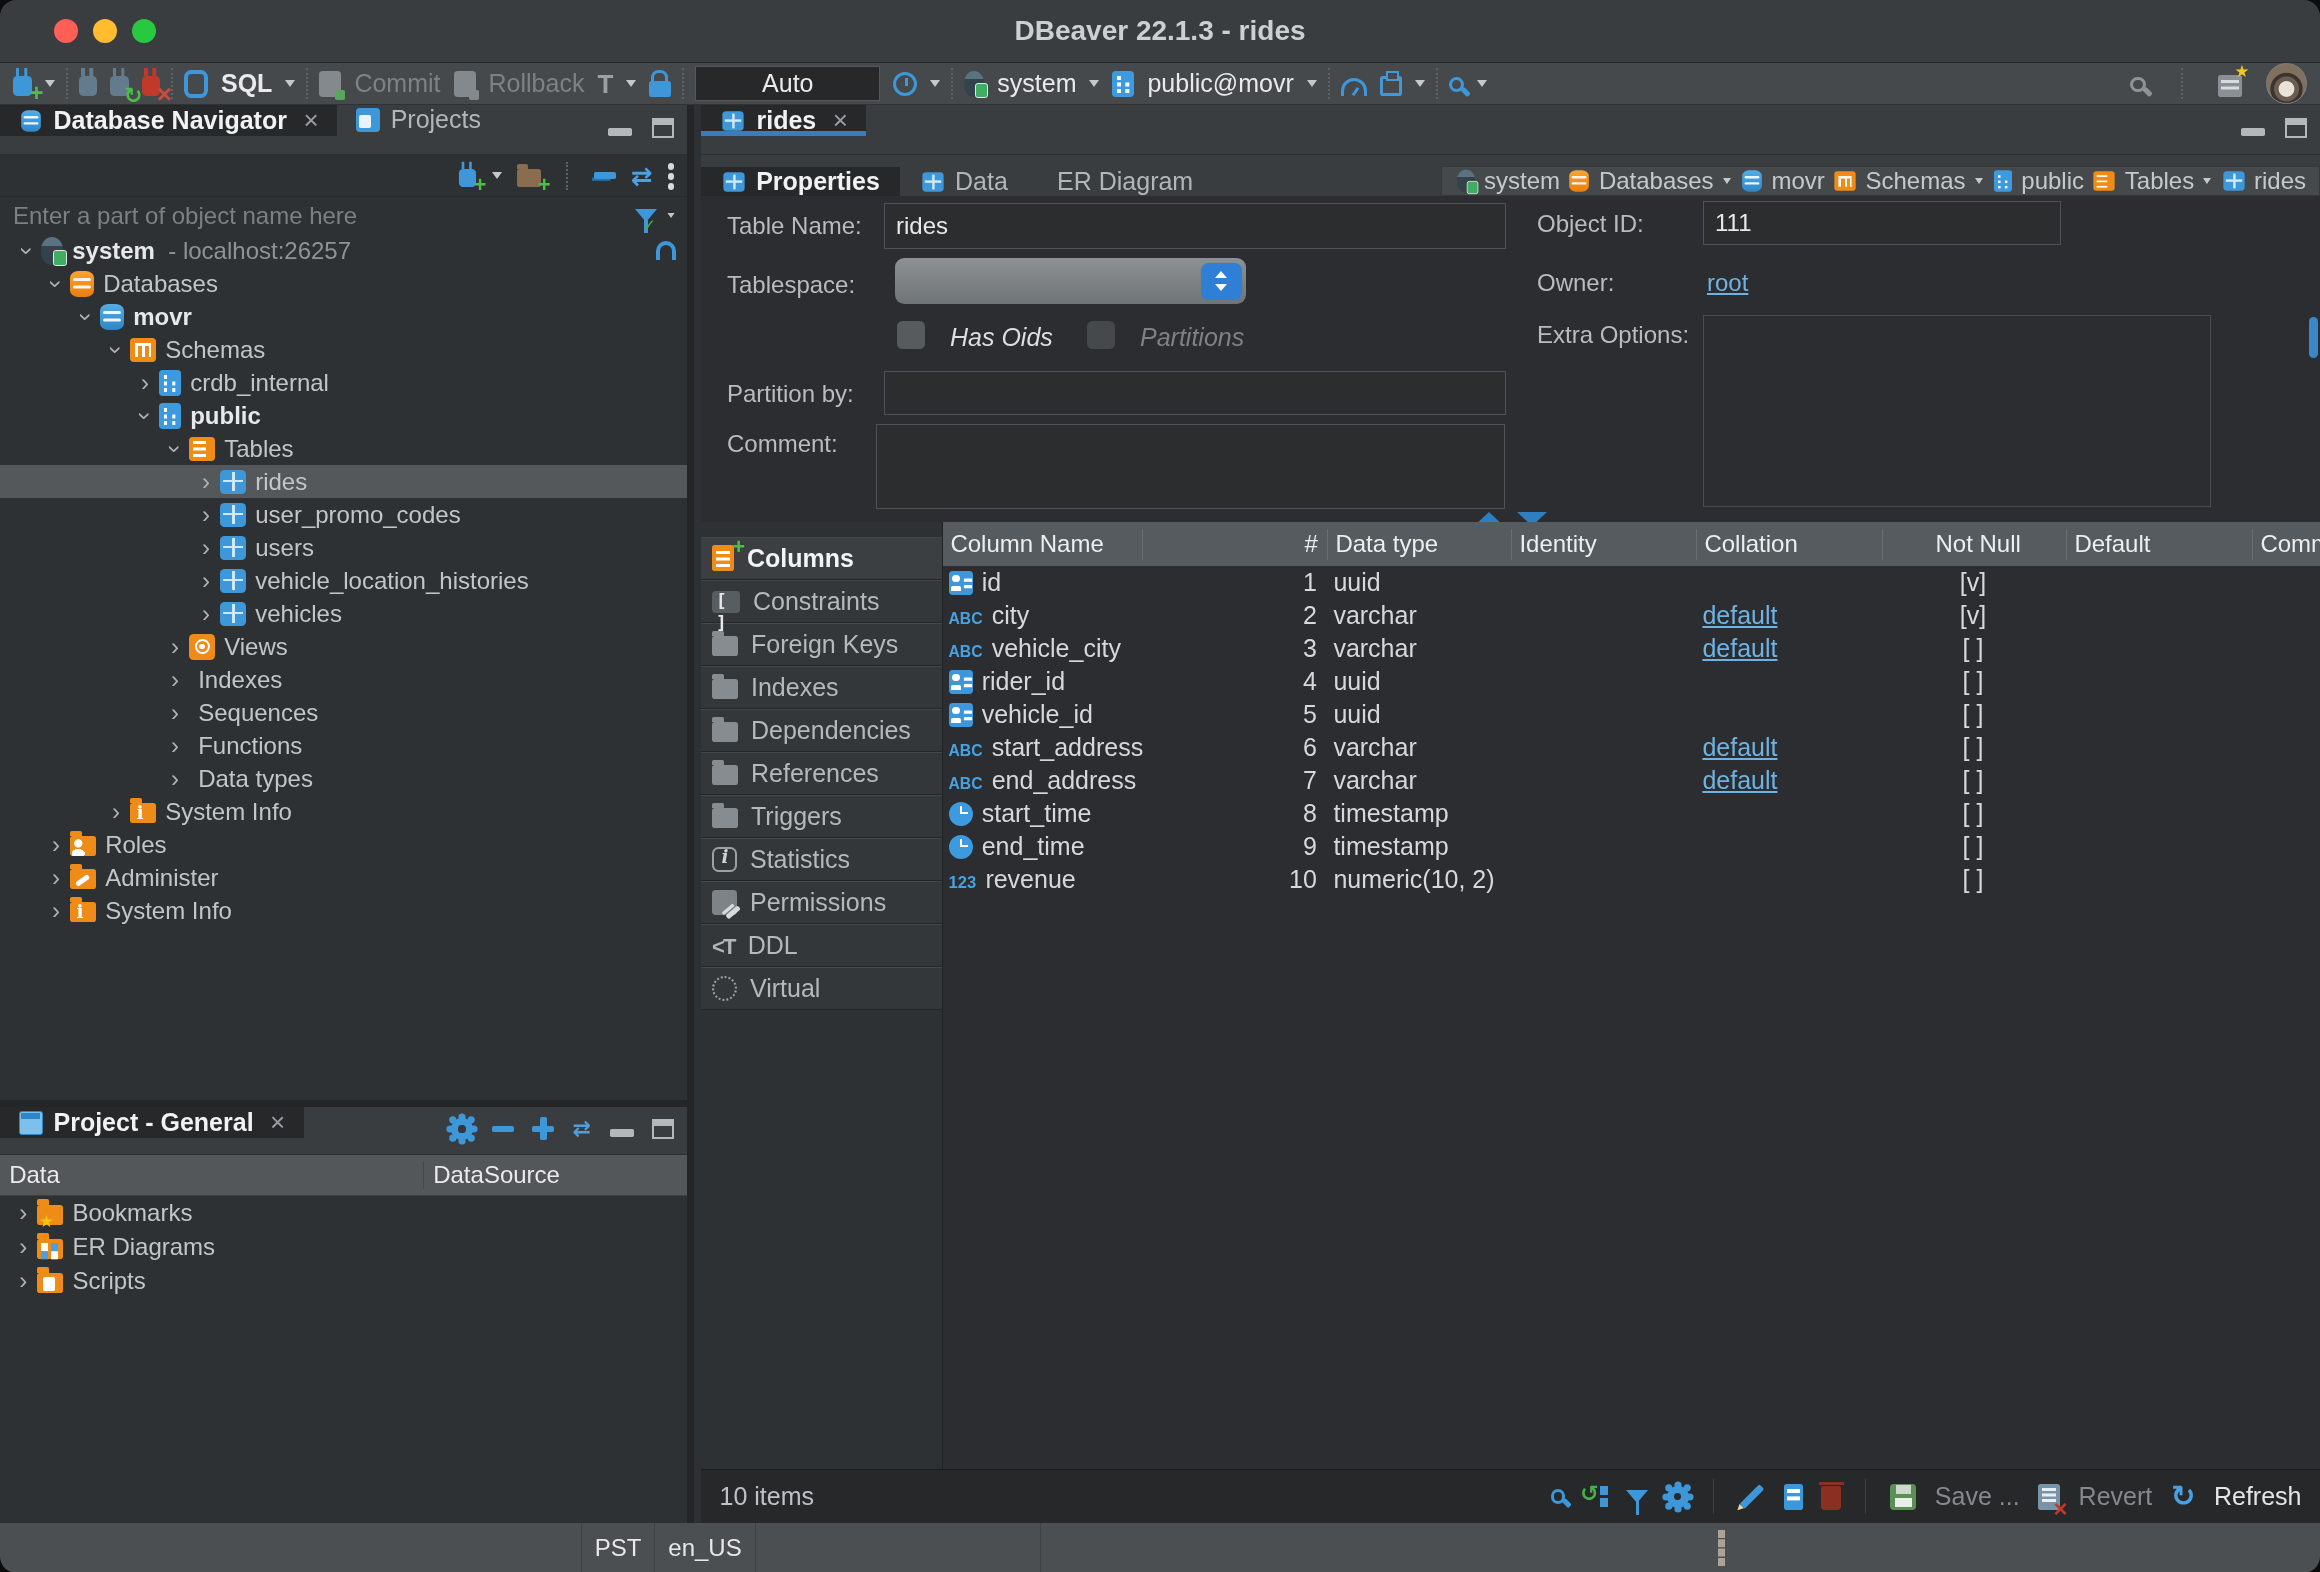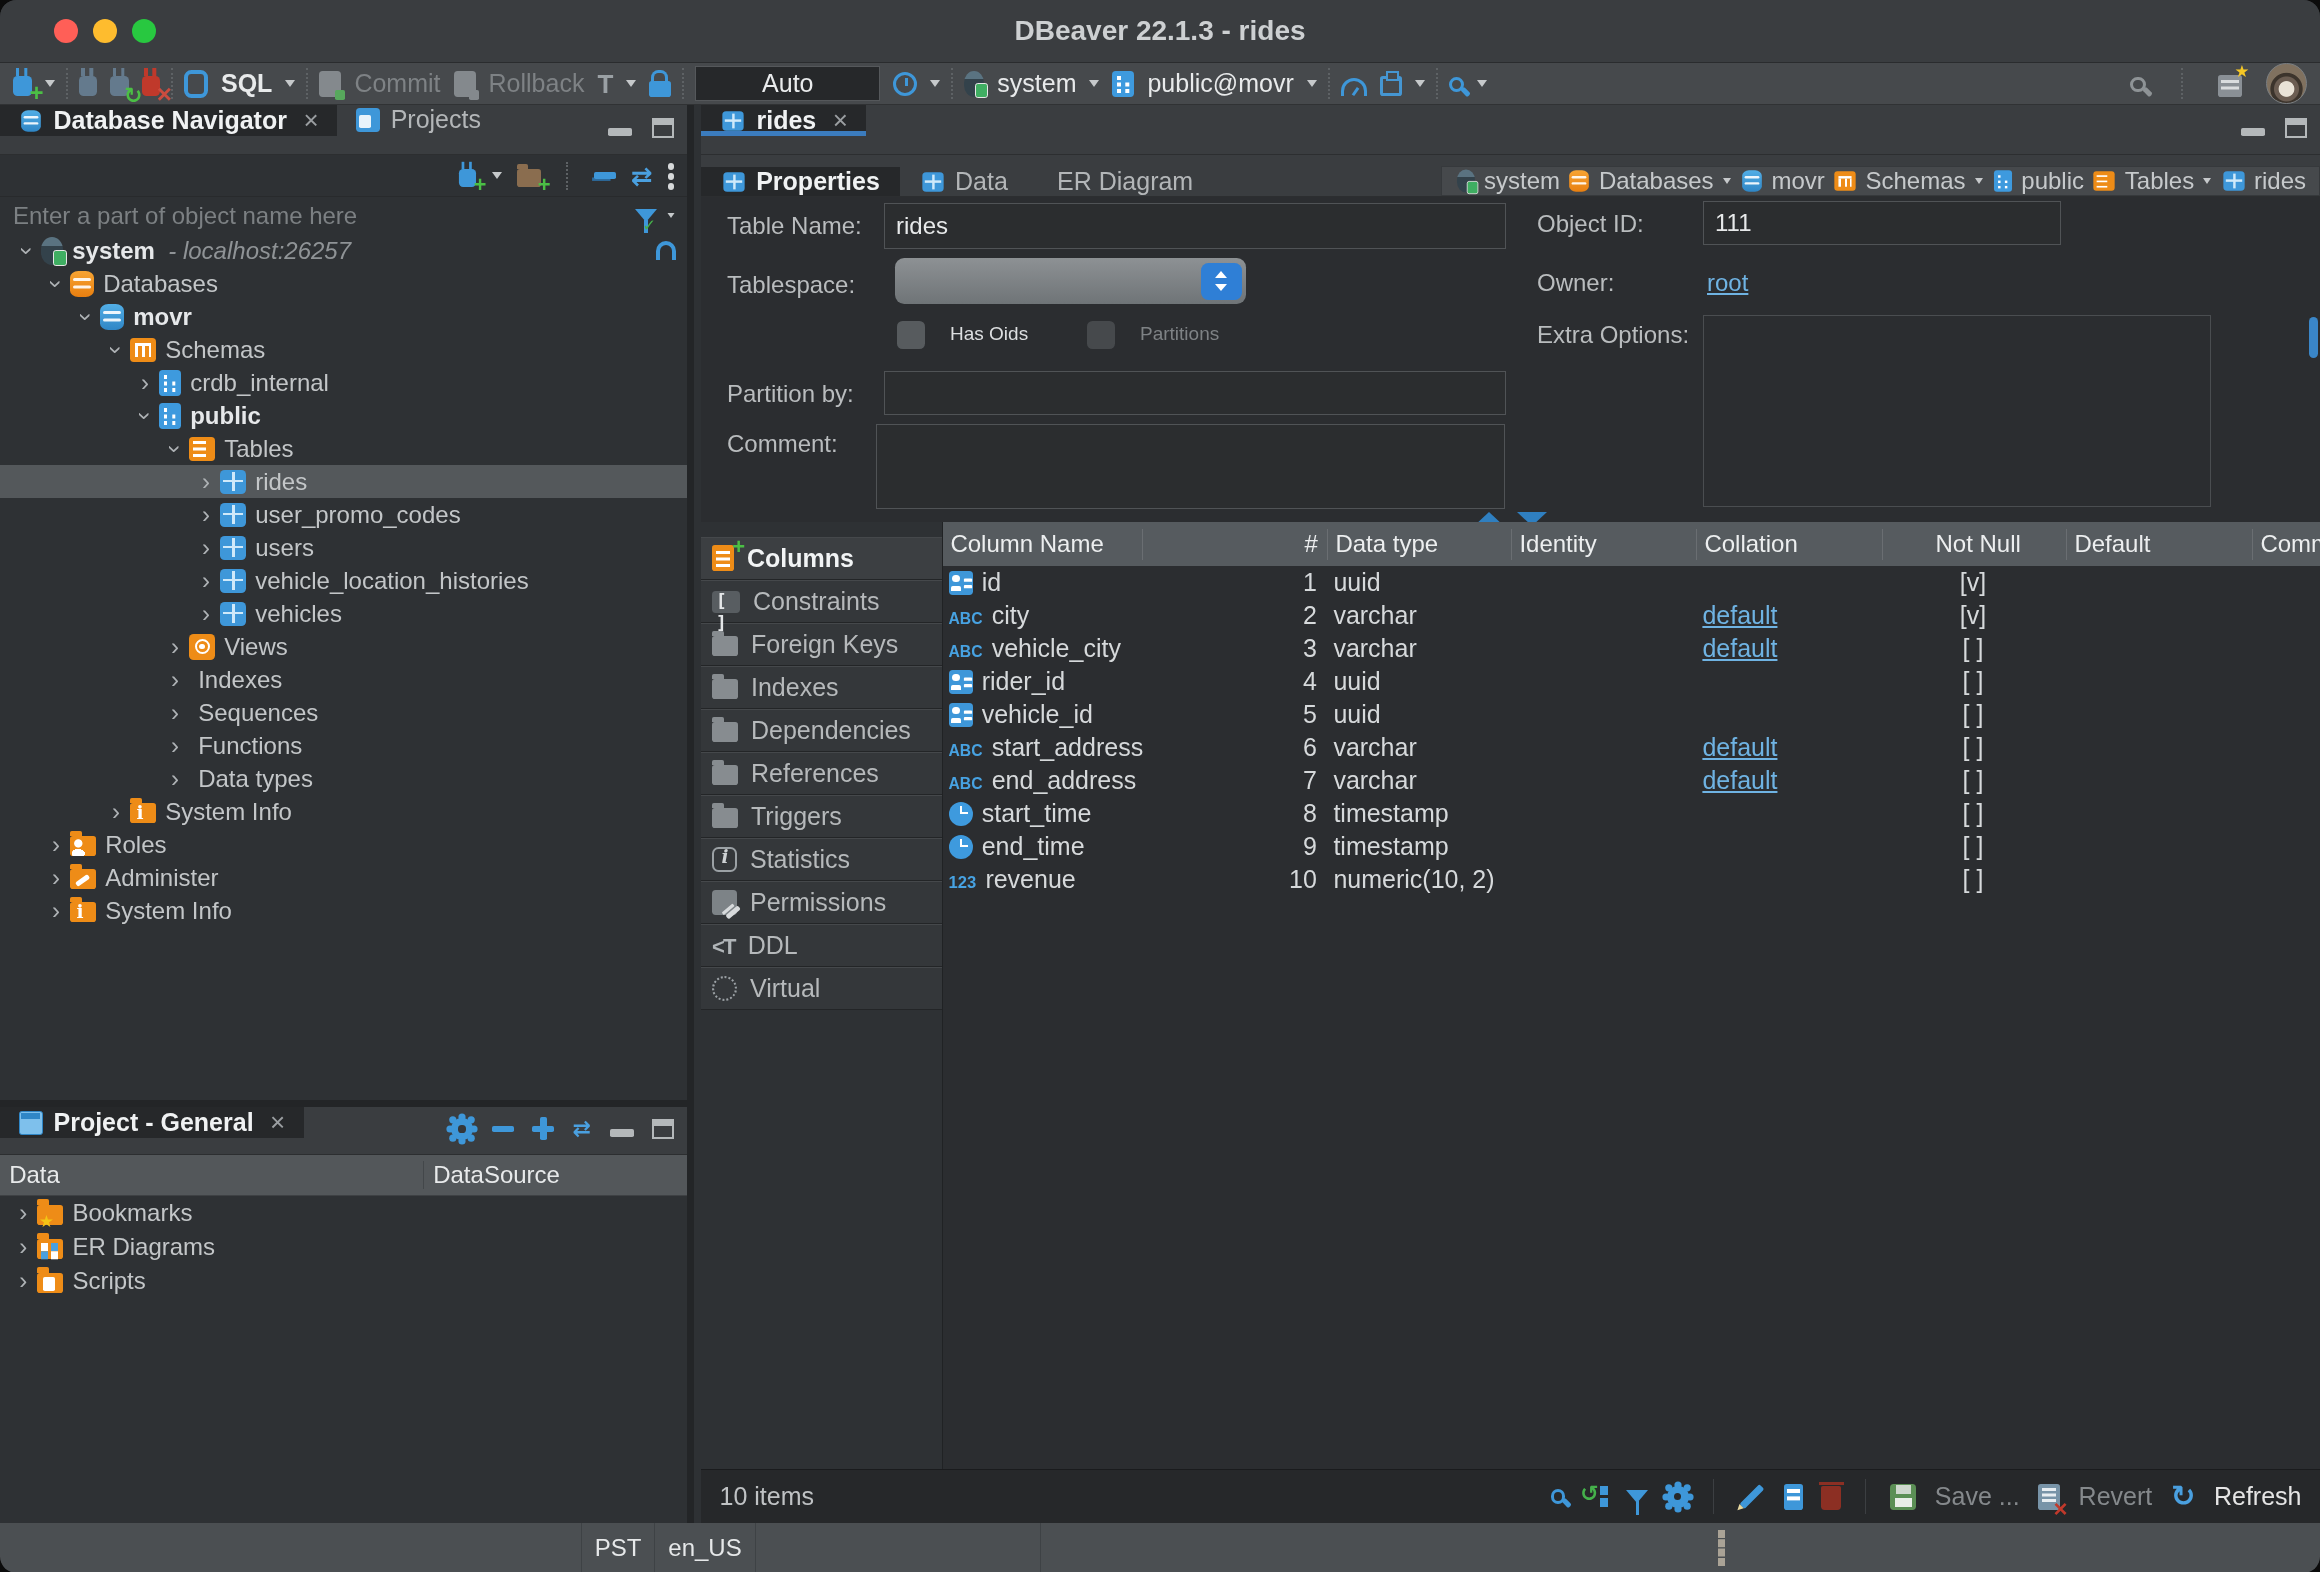--- a/index.html
+++ b/index.html
@@ -89,21 +89,21 @@
   
   .tree{position:relative;font-size:24px;}
   .trow{height:33px;display:flex;align-items:center;padding-right:5.5px;}
   .trow.selected{background:#54585b;}
   .chev{width:28px;flex:none;color:#aeb2b5;font-size:24px;text-align:center;}
   .chev.closed::before{content:"\203A";display:inline-block;}
   .chev.open::before{content:"\203A";display:inline-block;transform:rotate(90deg);}
   .ticon{margin-right:9.2px;}
   .tlab{white-space:nowrap;color:#c3c6c8;}
   .tlab.bold{font-weight:bold;color:#e6e8ea;}
-  .tsuffix{white-space:pre;font-style:italic;color:#8f9396;}
+  .tsuffix{white-space:pre;color:#8f9396;}
   .badge{display:none;margin-left:auto;margin-right:5.5px;}
   .badge.show{display:block;width:20px;height:18.5px;border:4.6px solid #3e97d9;border-bottom:none;border-radius:11px 11px 0 0;}
 
   
   .i-bug{width:22px;height:28px;background:linear-gradient(180deg,#5a7381 0 32%,#33424b 32%);border-radius:50%/45%;}
   .i-bug::after{content:"";position:absolute;right:-3.7px;bottom:-1.8px;width:12px;height:14px;background:#3fae62;border-radius:2.8px;border:1.8px solid #e6e6e6;}
   .i-db-orange,.i-db-blue{width:24px;height:26px;border-radius:8.3px/6.5px;}
   .i-db-orange{background:linear-gradient(180deg,#f7a433,#e87f10);}
   .i-db-blue{background:linear-gradient(180deg,#52aee6,#2f86c6);}
   .i-db-orange::after,.i-db-blue::after{content:"";position:absolute;left:2.8px;right:2.8px;top:7.4px;height:2.8px;background:rgba(255,255,255,.9);border-radius:1.8px;box-shadow:0 7.4px 0 rgba(255,255,255,.9);}
@@ -154,21 +154,21 @@
   
   .form{position:absolute;left:0;top:92px;right:0;height:319px;}
   .flabel{position:absolute;font-size:24px;color:#b9bcbe;}
   .finput{position:absolute;background:#2b2d2f;border:0.9px solid #505356;color:#e7e9ea;font-size:24px;padding:0 11px;font-family:"Liberation Sans",sans-serif;outline:none;}
   .fcombo{position:absolute;background:linear-gradient(180deg,#8d9194,#6f7477);border-radius:9.2px;display:flex;align-items:center;justify-content:flex-end;}
   .stepper{width:41px;height:37px;background:#2f7fd6;border-radius:7.4px;margin-right:3.7px;position:relative;}
   .stepper::before{content:"";position:absolute;left:50%;top:8.3px;margin-left:-6.5px;border-left:6.5px solid transparent;border-right:6.5px solid transparent;border-bottom:7.4px solid #fff;}
   .stepper::after{content:"";position:absolute;left:50%;bottom:8.3px;margin-left:-6.5px;border-left:6.5px solid transparent;border-right:6.5px solid transparent;border-top:7.4px solid #fff;}
   .checkbox{width:28px;height:28px;border-radius:5.5px;background:#575b5e;display:inline-block;vertical-align:middle;}
   .checkbox.dim{background:#46494c;}
-  .cklabel{font-size:19px;color:#dddfe1;vertical-align:middle;margin-left:13px;}
+  .cklabel{font-size:25px;color:#dddfe1;vertical-align:middle;margin-left:13px;font-style:italic;}
   .cklabel.dim{color:#7e8285;}
   .linkval{color:#6fb3e3;text-decoration:underline;font-size:24px;}
   .bigbox{position:absolute;background:#2b2d30;border:0.9px solid #4a4d50;}
   .vscroll{position:absolute;right:1.8px;top:120px;width:9.2px;height:41px;background:#3a86c8;border-radius:4.6px;}
 
   
   .sash{position:absolute;left:0;right:0;top:401px;height:26px;display:flex;align-items:center;justify-content:center;gap:13px;}
   .tri-up{width:0;height:0;border-left:15.7px solid transparent;border-right:15.7px solid transparent;border-bottom:14px solid #2f7fc0;}
   .tri-down{width:0;height:0;border-left:15.7px solid transparent;border-right:15.7px solid transparent;border-top:14px solid #2f7fc0;}
 

